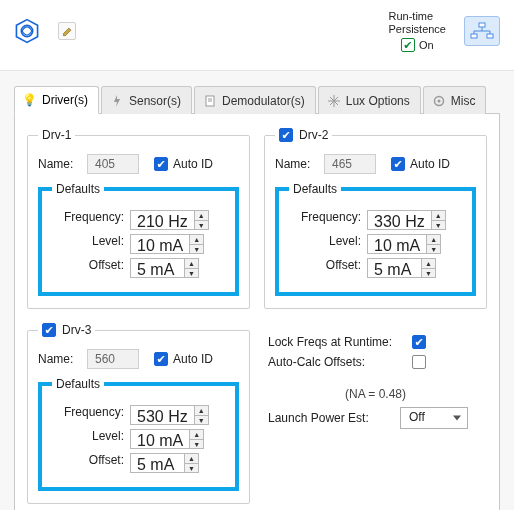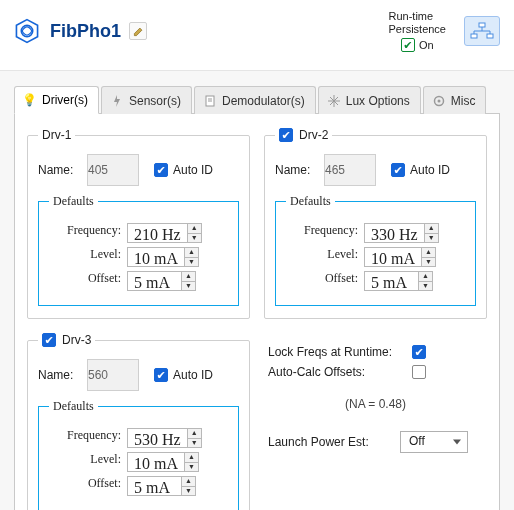--- a/index.html
+++ b/index.html
@@ -123,36 +123,35 @@
     display: flex; align-items: center; gap: 6px;
   }
   .name-row {
     display: flex; align-items: center;
     gap: 9px;
     margin: 4px 0 8px 0;
   }
   .name-row label { min-width: 40px; }
   .txt {
     width: 52px;
-    height: 32px;
+    height: 20px;
     border: 1px solid #cfcfcf;
     background: #f1f1f1;
-    padding: 2px 0;
+    padding: 2px 7px;
     font-size: 12px;
     color: #666;
   }
   .autoid {
     display: flex; align-items: center; gap: 5px;
     margin-left: 6px;
   }
   fieldset.defaults {
-    border: 1px solid #0ea5e9;
+    border: 4px solid #0ea5e9;
     padding: 10px 10px 10px 10px;
     margin: 0;
-    font-family: Liberation Serif, serif;
   }
   fieldset.defaults legend { padding: 0 4px; }
   .frow {
     display: flex; align-items: flex-start;
     margin: 4px 0;
   }
   .frow .lbl {
     width: 78px;
     text-align: right;
     padding-right: 6px;
@@ -188,21 +187,21 @@
   }
   .opt-row {
     display: flex; align-items: center;
     gap: 8px;
     margin: 6px 0;
   }
   .opt-row .olbl { width: 136px; }
   .na {
     text-align: center;
     color: #444;
-    margin: 18px 0 20px 0;
+    margin: 18px 0 6px 0;
   }
   .launch-row {
     display: flex; align-items: center;
     gap: 12px;
   }
   .launch-row .llbl { width: 120px; }
   .select {
     height: 22px;
     border: 1px solid #b0b0b0;
     background: #fff;
@@ -225,21 +224,20 @@
 <body>
 
 <div class="header">
   <span class="logo">
     <svg viewBox="0 0 32 32" width="26" height="26">
       <polygon points="16,2 29,9 29,23 16,30 3,23 3,9" fill="#fff" stroke="#1565d8" stroke-width="2"></polygon>
       <circle cx="16" cy="16" r="7" fill="none" stroke="#1565d8" stroke-width="2"></circle>
       <path d="M10 16 Q16 6 22 16 Q16 26 10 16" fill="none" stroke="#1565d8" stroke-width="1.6"></path>
     </svg>
   </span>
-  <span class="title">FibPho1</span>
   <span class="edit-box">
     <svg width="11" height="11" viewBox="0 0 16 16">
       <path d="M2 11 L10 3 L13 6 L5 14 L2 14 Z" fill="#c9a84a" stroke="#8a6d1f" stroke-width="1"></path>
     </svg>
   </span>
   <div class="persist">
     <div>Run-time</div>
     <div>Persistence</div>
     <div class="row2">
       <span class="chk">

